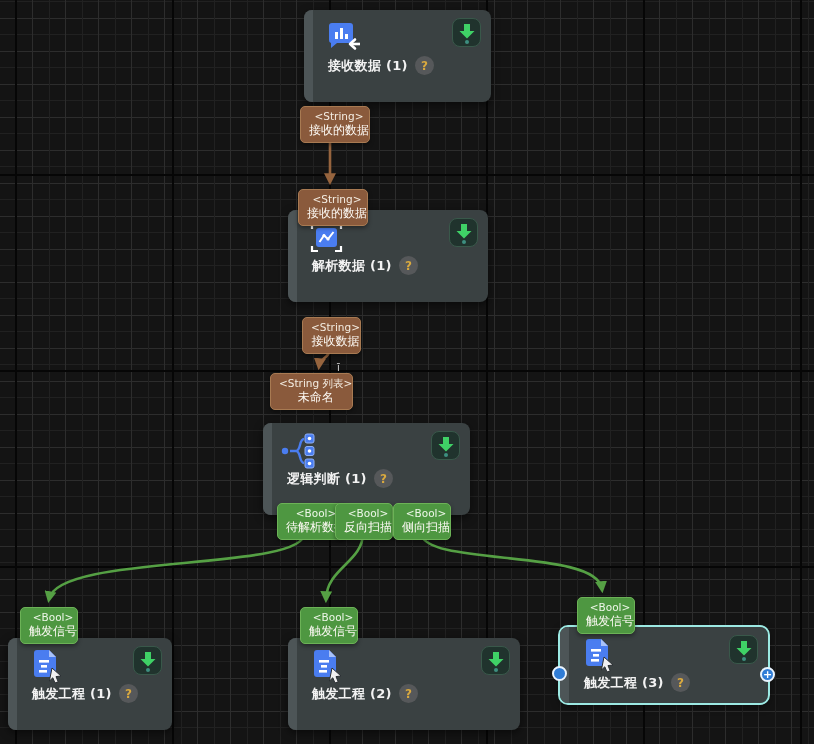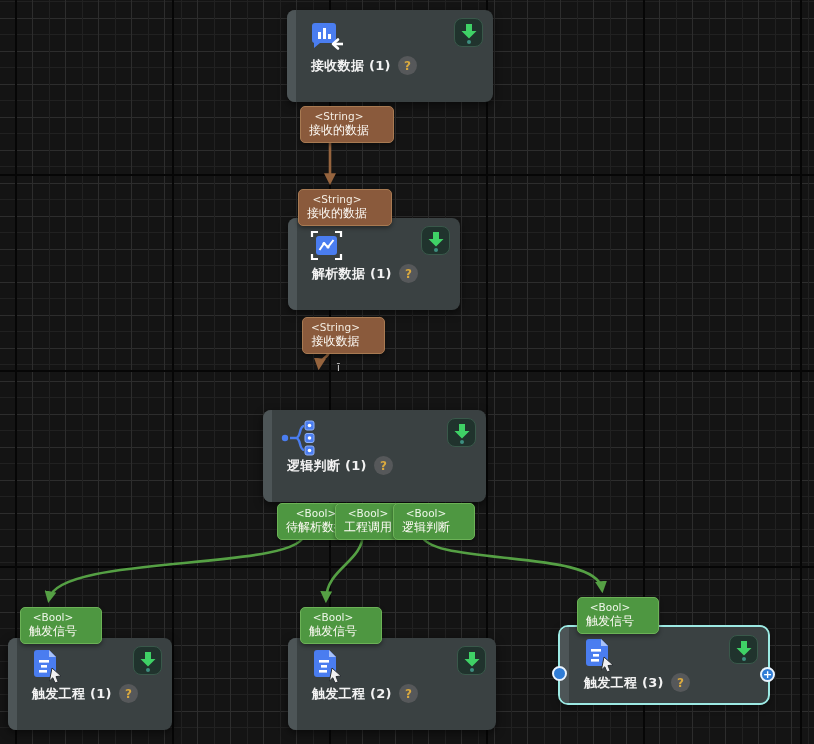--- a/index.html
+++ b/index.html
@@ -48,21 +48,21 @@
   .dl{
     position:absolute;right:10px;top:8px;width:29px;height:29px;
     background:#20332d;border:1px solid #39584a;border-radius:8px;
     padding:0;display:flex;align-items:center;justify-content:center;cursor:pointer;
   }
 
   
   .port{
     position:absolute;z-index:3;
     border-radius:5px;
-    padding:3px 24px 4px 8px;
+    padding:3px 0 4px 8px;
     text-align:center;
     white-space:nowrap;
     line-height:1.25;
     box-shadow:0 2px 4px rgba(0,0,0,.4);
   }
   .port.brown{background:#8a5a3c;border:1px solid #a87a52;}
   .port.green{background:#4e9741;border:1px solid #6cb257;}
   .ptype{font-size:10.5px;color:#f4ede2;}
   .port.green .ptype{color:#eef7e9;}
   .pname{font-size:12px;color:#fdfaf5;}
@@ -109,48 +109,52 @@
   </div>
   <div class="port brown" style="left:298px;top:189px;">
     <div class="ptype">&lt;String&gt;</div>
     <div class="pname">接收的数据</div>
   </div>
   <div class="port brown" style="left:302px;top:317px;">
     <div class="ptype">&lt;String&gt;</div>
     <div class="pname">接收数据</div>
   </div>
   <div class="mini-info" style="left:337px;top:363px;">ī</div>
+  <div class="port brown" style="left:270px;top:373px;">
+    <div class="ptype">&lt;String 列表&gt;</div>
+    <div class="pname">未命名</div>
+  </div>
 
   <div class="port green" style="left:277px;top:503px;">
     <div class="ptype">&lt;Bool&gt;</div>
     <div class="pname">待解析数据</div>
   </div>
   <div class="port green" style="left:335px;top:503px;">
     <div class="ptype">&lt;Bool&gt;</div>
-    <div class="pname">工程调用</div>
+    <div class="pname">反向扫描</div>
   </div>
   <div class="port green" style="left:393px;top:503px;">
     <div class="ptype">&lt;Bool&gt;</div>
-    <div class="pname">逻辑判断</div>
+    <div class="pname">侧向扫描</div>
   </div>
 
   <div class="port green" style="left:20px;top:607px;">
     <div class="ptype">&lt;Bool&gt;</div>
     <div class="pname">触发信号</div>
   </div>
   <div class="port green" style="left:300px;top:607px;">
     <div class="ptype">&lt;Bool&gt;</div>
     <div class="pname">触发信号</div>
   </div>
   <div class="port green" style="left:577px;top:597px;">
     <div class="ptype">&lt;Bool&gt;</div>
     <div class="pname">触发信号</div>
   </div>
 
-  <div class="node" style="left:287px;top:10px;width:206px;height:92px;">
+  <div class="node" style="left:304px;top:10px;width:187px;height:92px;">
     <div class="strip"></div>
     <div class="nicon">
       <svg width="38" height="38" viewBox="0 0 38 38">
         <path d="M8 4 h18 a3 3 0 0 1 3 3 v14 a3 3 0 0 1 -3 3 h-13 l-6 5 v-5 a3 3 0 0 1 -2 -3 v-14 a3 3 0 0 1 3 -3 z" fill="#4a7df0"></path>
         <rect x="11" y="13" width="3" height="7" fill="#fff"></rect>
         <rect x="16" y="9" width="3" height="11" fill="#fff"></rect>
         <rect x="21" y="15" width="3" height="5" fill="#fff"></rect>
         <path d="M36 25 h-9" stroke="#fff" stroke-width="2.6" fill="none"></path>
         <path d="M31 20.5 l-5 4.5 5 4.5" stroke="#fff" stroke-width="2.6" fill="none" stroke-linejoin="round" stroke-linecap="round"></path>
       </svg>
@@ -160,21 +164,21 @@
         <path d="M8 3 h6 v7 h4.5 L11 17.5 3.5 10 H8 Z" fill="#3fd166"></path>
         <circle cx="11" cy="21" r="2" fill="#3d8f80"></circle>
       </svg>
     </button>
     <div class="titlerow">
       <span class="ntitle">接收数据 (1)</span>
       <span class="help">?</span>
     </div>
   </div>
 
-  <div class="node" style="left:288px;top:218px;width:172px;height:92px;">
+  <div class="node" style="left:288px;top:210px;width:200px;height:92px;">
     <div class="strip"></div>
     <div class="nicon">
       <svg width="38" height="38" viewBox="0 0 38 38">
         <g stroke="#fff" stroke-width="2.2" fill="none">
           <path d="M4 10 V5 H10"></path>
             <path d="M27 5 H33 V10"></path>
             <path d="M33 27 V32 H27"></path>
             <path d="M10 32 H4 V27"></path>
         </g>
         <rect x="8" y="9" width="21" height="19" rx="3" fill="#4a7df0"></rect>
@@ -188,21 +192,21 @@
         <path d="M8 3 h6 v7 h4.5 L11 17.5 3.5 10 H8 Z" fill="#3fd166"></path>
         <circle cx="11" cy="21" r="2" fill="#3d8f80"></circle>
       </svg>
     </button>
     <div class="titlerow">
       <span class="ntitle">解析数据 (1)</span>
       <span class="help">?</span>
     </div>
   </div>
 
-  <div class="node" style="left:263px;top:410px;width:223px;height:92px;">
+  <div class="node" style="left:263px;top:423px;width:207px;height:92px;">
     <div class="strip"></div>
     <div class="nicon" style="left:17px;top:8px;">
       <svg width="44" height="40" viewBox="0 0 44 40">
         <circle cx="5" cy="20" r="3.2" fill="#4a7df0"></circle>
         <path d="M10 20 h6 M16 20 C21 20 19 8 24 8 M16 20 C21 20 19 32 24 32" stroke="#4a7df0" stroke-width="2.4" fill="none"></path>
         <rect x="25" y="3" width="9" height="9" rx="2" fill="#4a7df0" stroke="#8fb0f7" stroke-width="1"></rect>
         <rect x="25" y="15.5" width="9" height="9" rx="2" fill="#4a7df0" stroke="#8fb0f7" stroke-width="1"></rect>
         <rect x="25" y="28" width="9" height="9" rx="2" fill="#4a7df0" stroke="#8fb0f7" stroke-width="1"></rect>
         <circle cx="29.5" cy="7.5" r="1.8" fill="#fff"></circle>
         <circle cx="29.5" cy="20" r="1.8" fill="#fff"></circle>
@@ -238,21 +242,21 @@
         <path d="M8 3 h6 v7 h4.5 L11 17.5 3.5 10 H8 Z" fill="#3fd166"></path>
         <circle cx="11" cy="21" r="2" fill="#3d8f80"></circle>
       </svg>
     </button>
     <div class="titlerow">
       <span class="ntitle">触发工程 (1)</span>
       <span class="help">?</span>
     </div>
   </div>
 
-  <div class="node" style="left:288px;top:638px;width:208px;height:92px;">
+  <div class="node" style="left:288px;top:638px;width:208px;height:92px;padding-left:24px;">
     <div class="strip"></div>
     <div class="nicon">
       <svg width="38" height="38" viewBox="0 0 38 38">
         <path d="M9 3 h12 l7 7 v17 a3 3 0 0 1 -3 3 h-16 a3 3 0 0 1 -3 -3 V6 a3 3 0 0 1 3 -3 z" fill="#4a7df0"></path>
         <path d="M21 3 l7 7 h-7 z" fill="#a9c2f8"></path>
         <rect x="11" y="13" width="10" height="2.6" fill="#fff"></rect>
         <rect x="13" y="18" width="6" height="2.6" fill="#fff"></rect>
         <rect x="11" y="23" width="8" height="2.6" fill="#fff"></rect>
         <path d="M24 21 l9 8 -5 0.6 2.2 5.2 -3.2 1.2 -2.2 -5.2 -3.4 3.2 z" fill="#f0f0f0" stroke="#2a2f33" stroke-width="1"></path>
       </svg>

